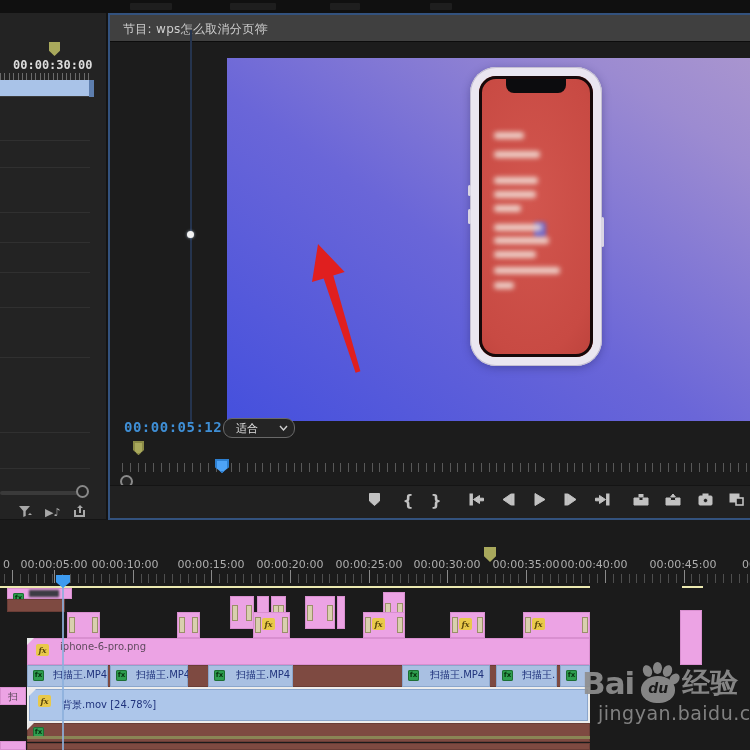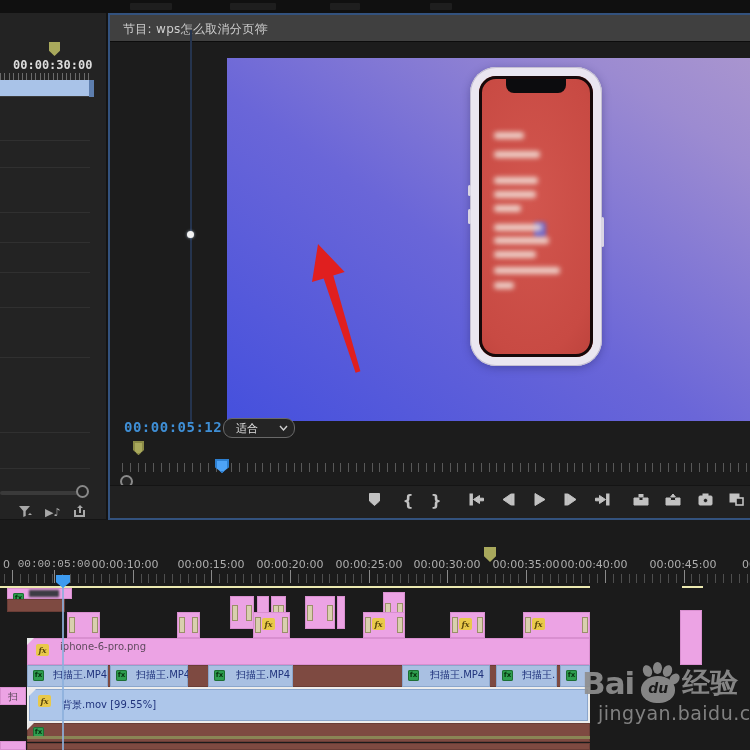--- a/index.html
+++ b/index.html
@@ -249,21 +249,21 @@
             <rect x="2" y="2" width="9" height="8"></rect>
             <rect x="8" y="6" width="7" height="7" fill="#212121" stroke="#c2c2c2" stroke-width="1.6"></rect>
           </svg>
       </span>
     </div>
   </div>
 
   <div class="abs timeline">
     <div style="position:absolute;left:0;top:0;width:750px;height:50px;">
         <span class="ruler-label left" style="left: 3px;">0</span>
-        <span class="ruler-label" style="left: 54px; font-family: Liberation Mono, monospace;">00:00:05:00</span>
+        <span class="ruler-label" style="left: 54px;">00:00:05:00</span>
         <span class="ruler-label" style="left: 125px;">00:00:10:00</span>
         <span class="ruler-label" style="left: 211px;">00:00:15:00</span>
         <span class="ruler-label" style="left: 290px;">00:00:20:00</span>
         <span class="ruler-label" style="left: 369px;">00:00:25:00</span>
         <span class="ruler-label" style="left: 447px;">00:00:30:00</span>
         <span class="ruler-label" style="left: 526px; text-align: right;">00:00:35:00</span>
         <span class="ruler-label" style="left: 594px;">00:00:40:00</span>
         <span class="ruler-label" style="left: 683px;">00:00:45:00</span>
         <span class="ruler-label left" style="left: 742px;">00:0</span>
       </div>
@@ -354,21 +354,21 @@
         </div>
         <div class="clip blue" style="left: 560px; top: 145px; width: 30px; height: 22px;">
           <span class="b-green" style="left: 6px; top: 5px;">fx</span>
         </div>
         <div class="clip pink" style="left: 0px; top: 167px; width: 26px; height: 18px;">
           <span class="clip-label" style="left: 8px;">扫</span>
         </div>
         <div class="clip blue selected" style="left: 27px; top: 167px; width: 563px; height: 36px;">
           <span class="fold"></span>
           <span class="b-fx" style="left: 9px; top: 6px;">fx</span>
-          <span class="clip-label" style="left: 33px; top: 9px;">背景.mov [99.55%]</span>
+          <span class="clip-label" style="left: 33px; top: 9px;">背景.mov [24.78%]</span>
         </div>
         <div class="clip maroon" style="left: 27px; top: 203px; width: 563px; height: 19px;">
           <span class="fold"></span>
           <span class="b-green" style="left: 6px; top: 4px;">fx</span>
         </div>
         <div class="clip maroon" style="left: 27px; top: 223px; width: 563px; height: 7px;"></div>
         <div class="clip pink" style="left: 0px; top: 221px; width: 26px; height: 9px;"></div>
       </div>
 
     <div class="audio-midline"></div>

